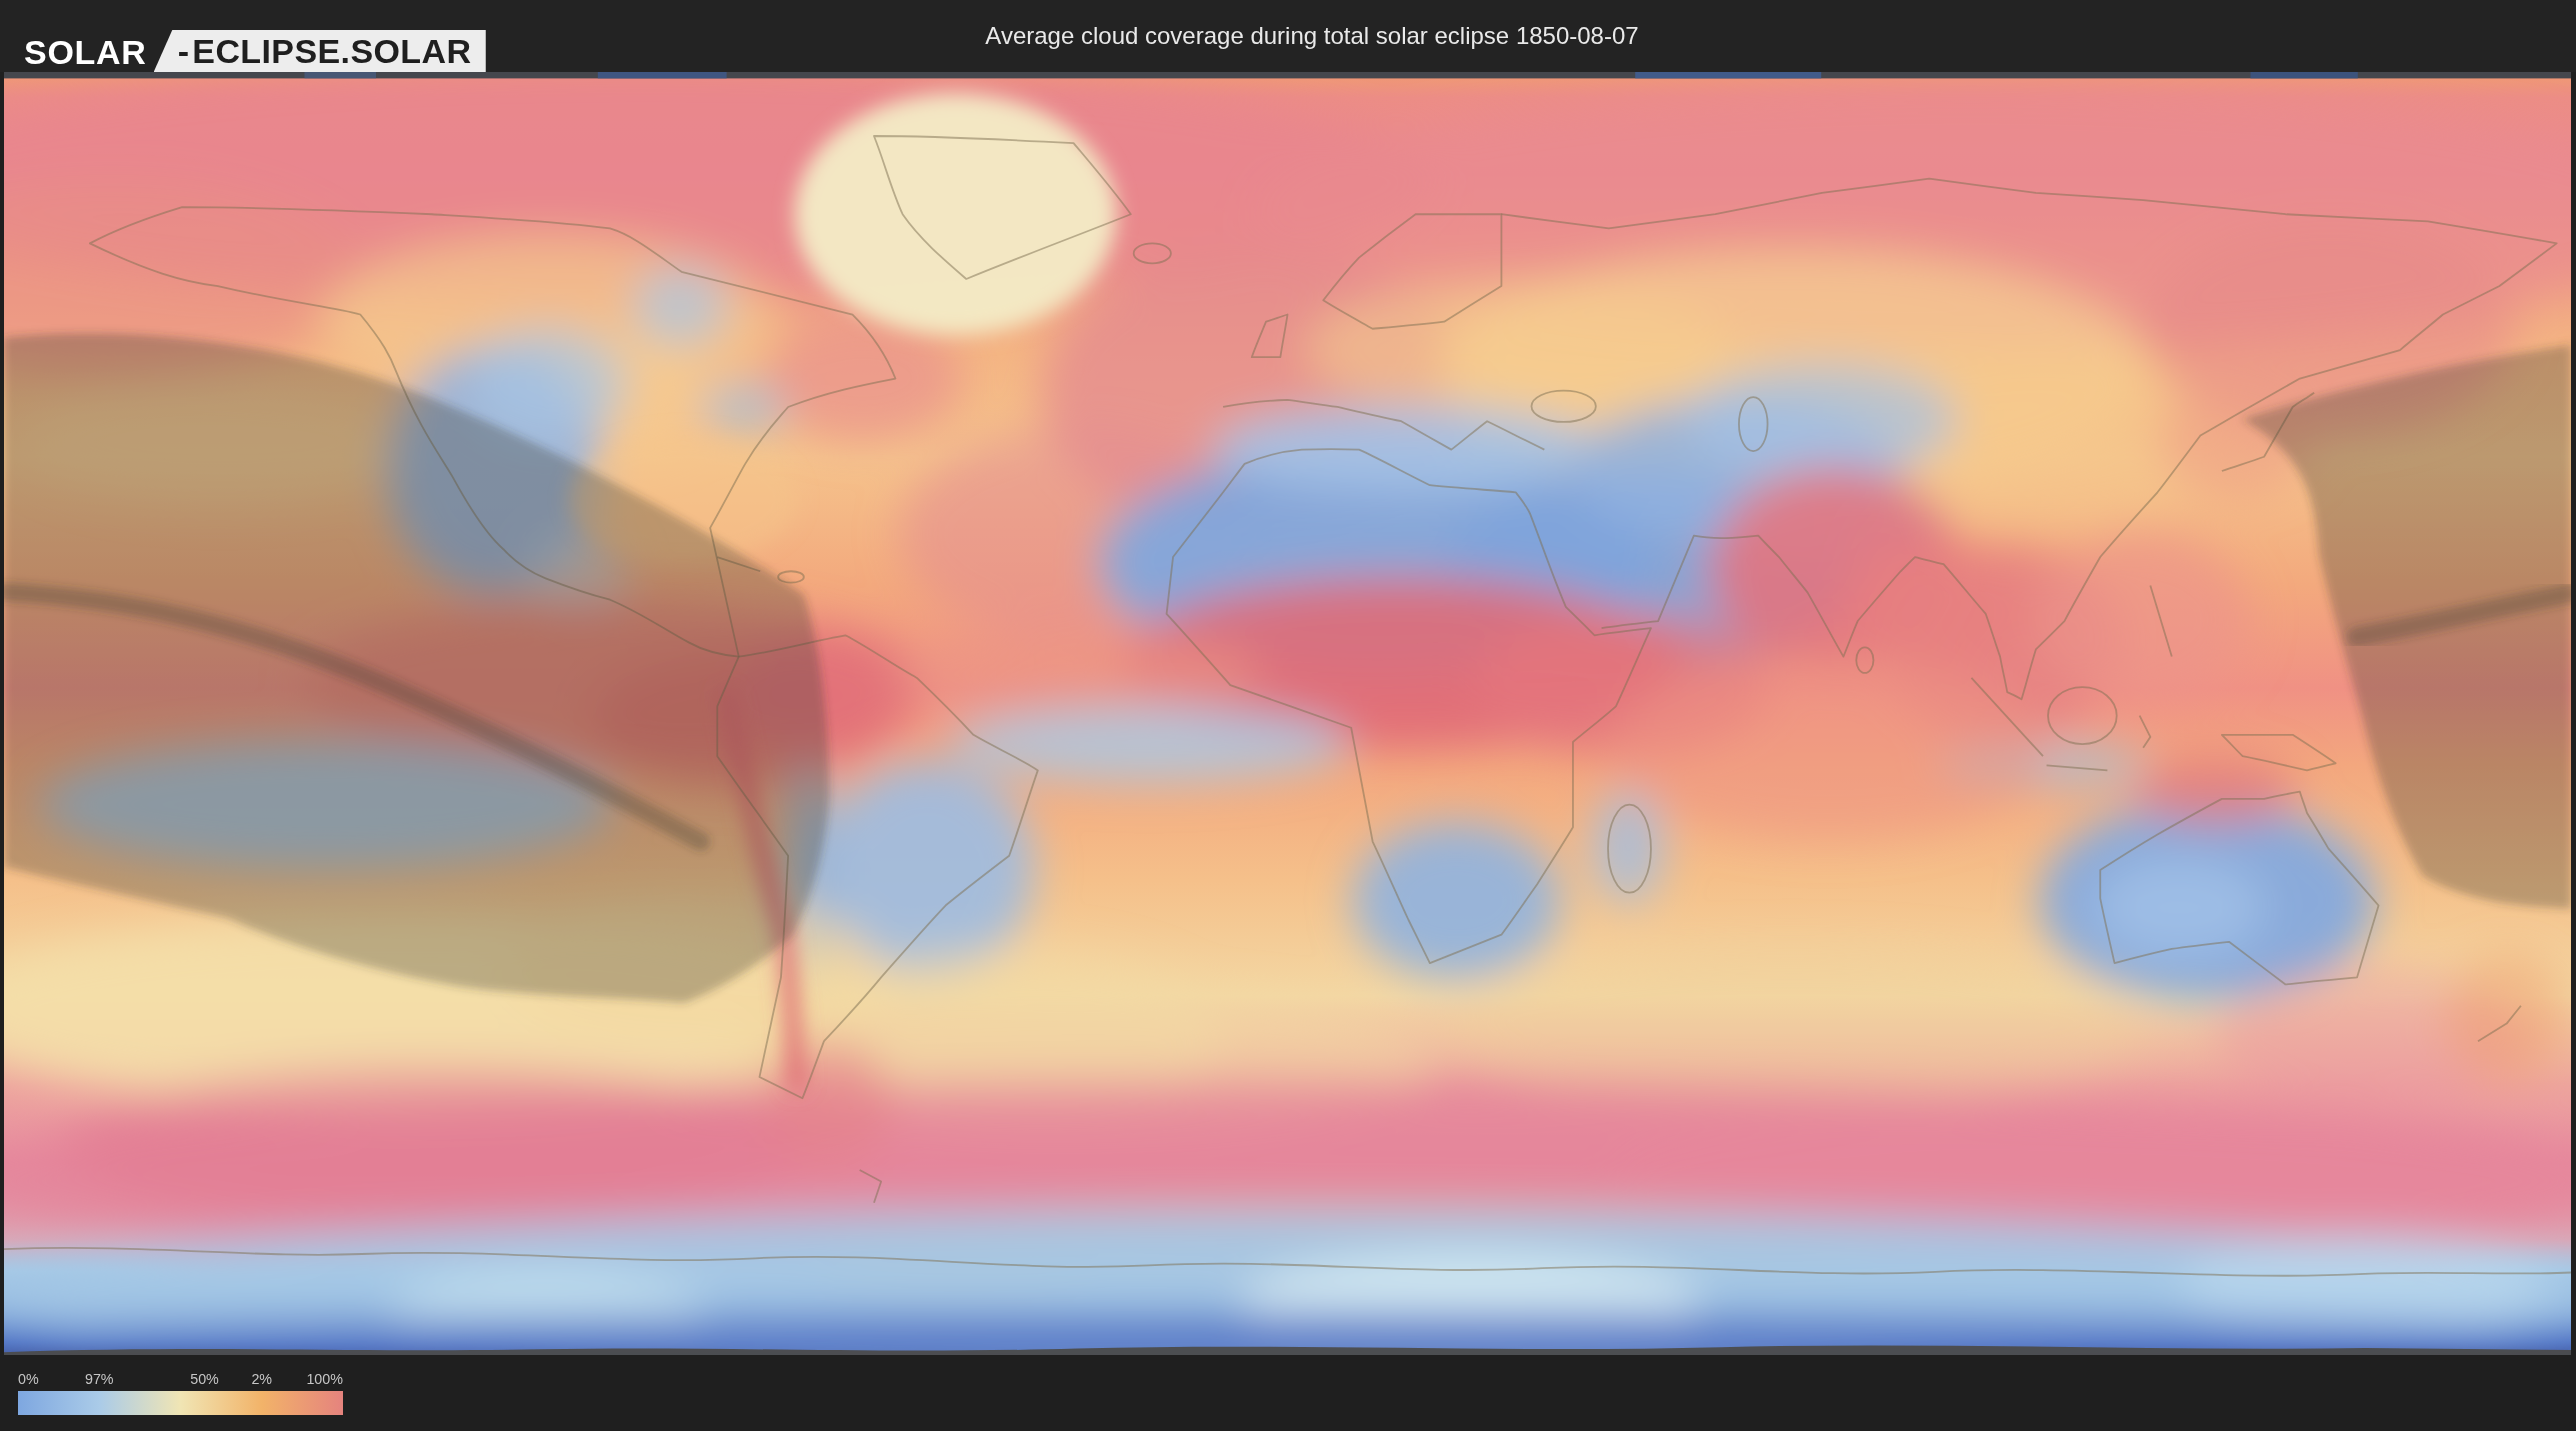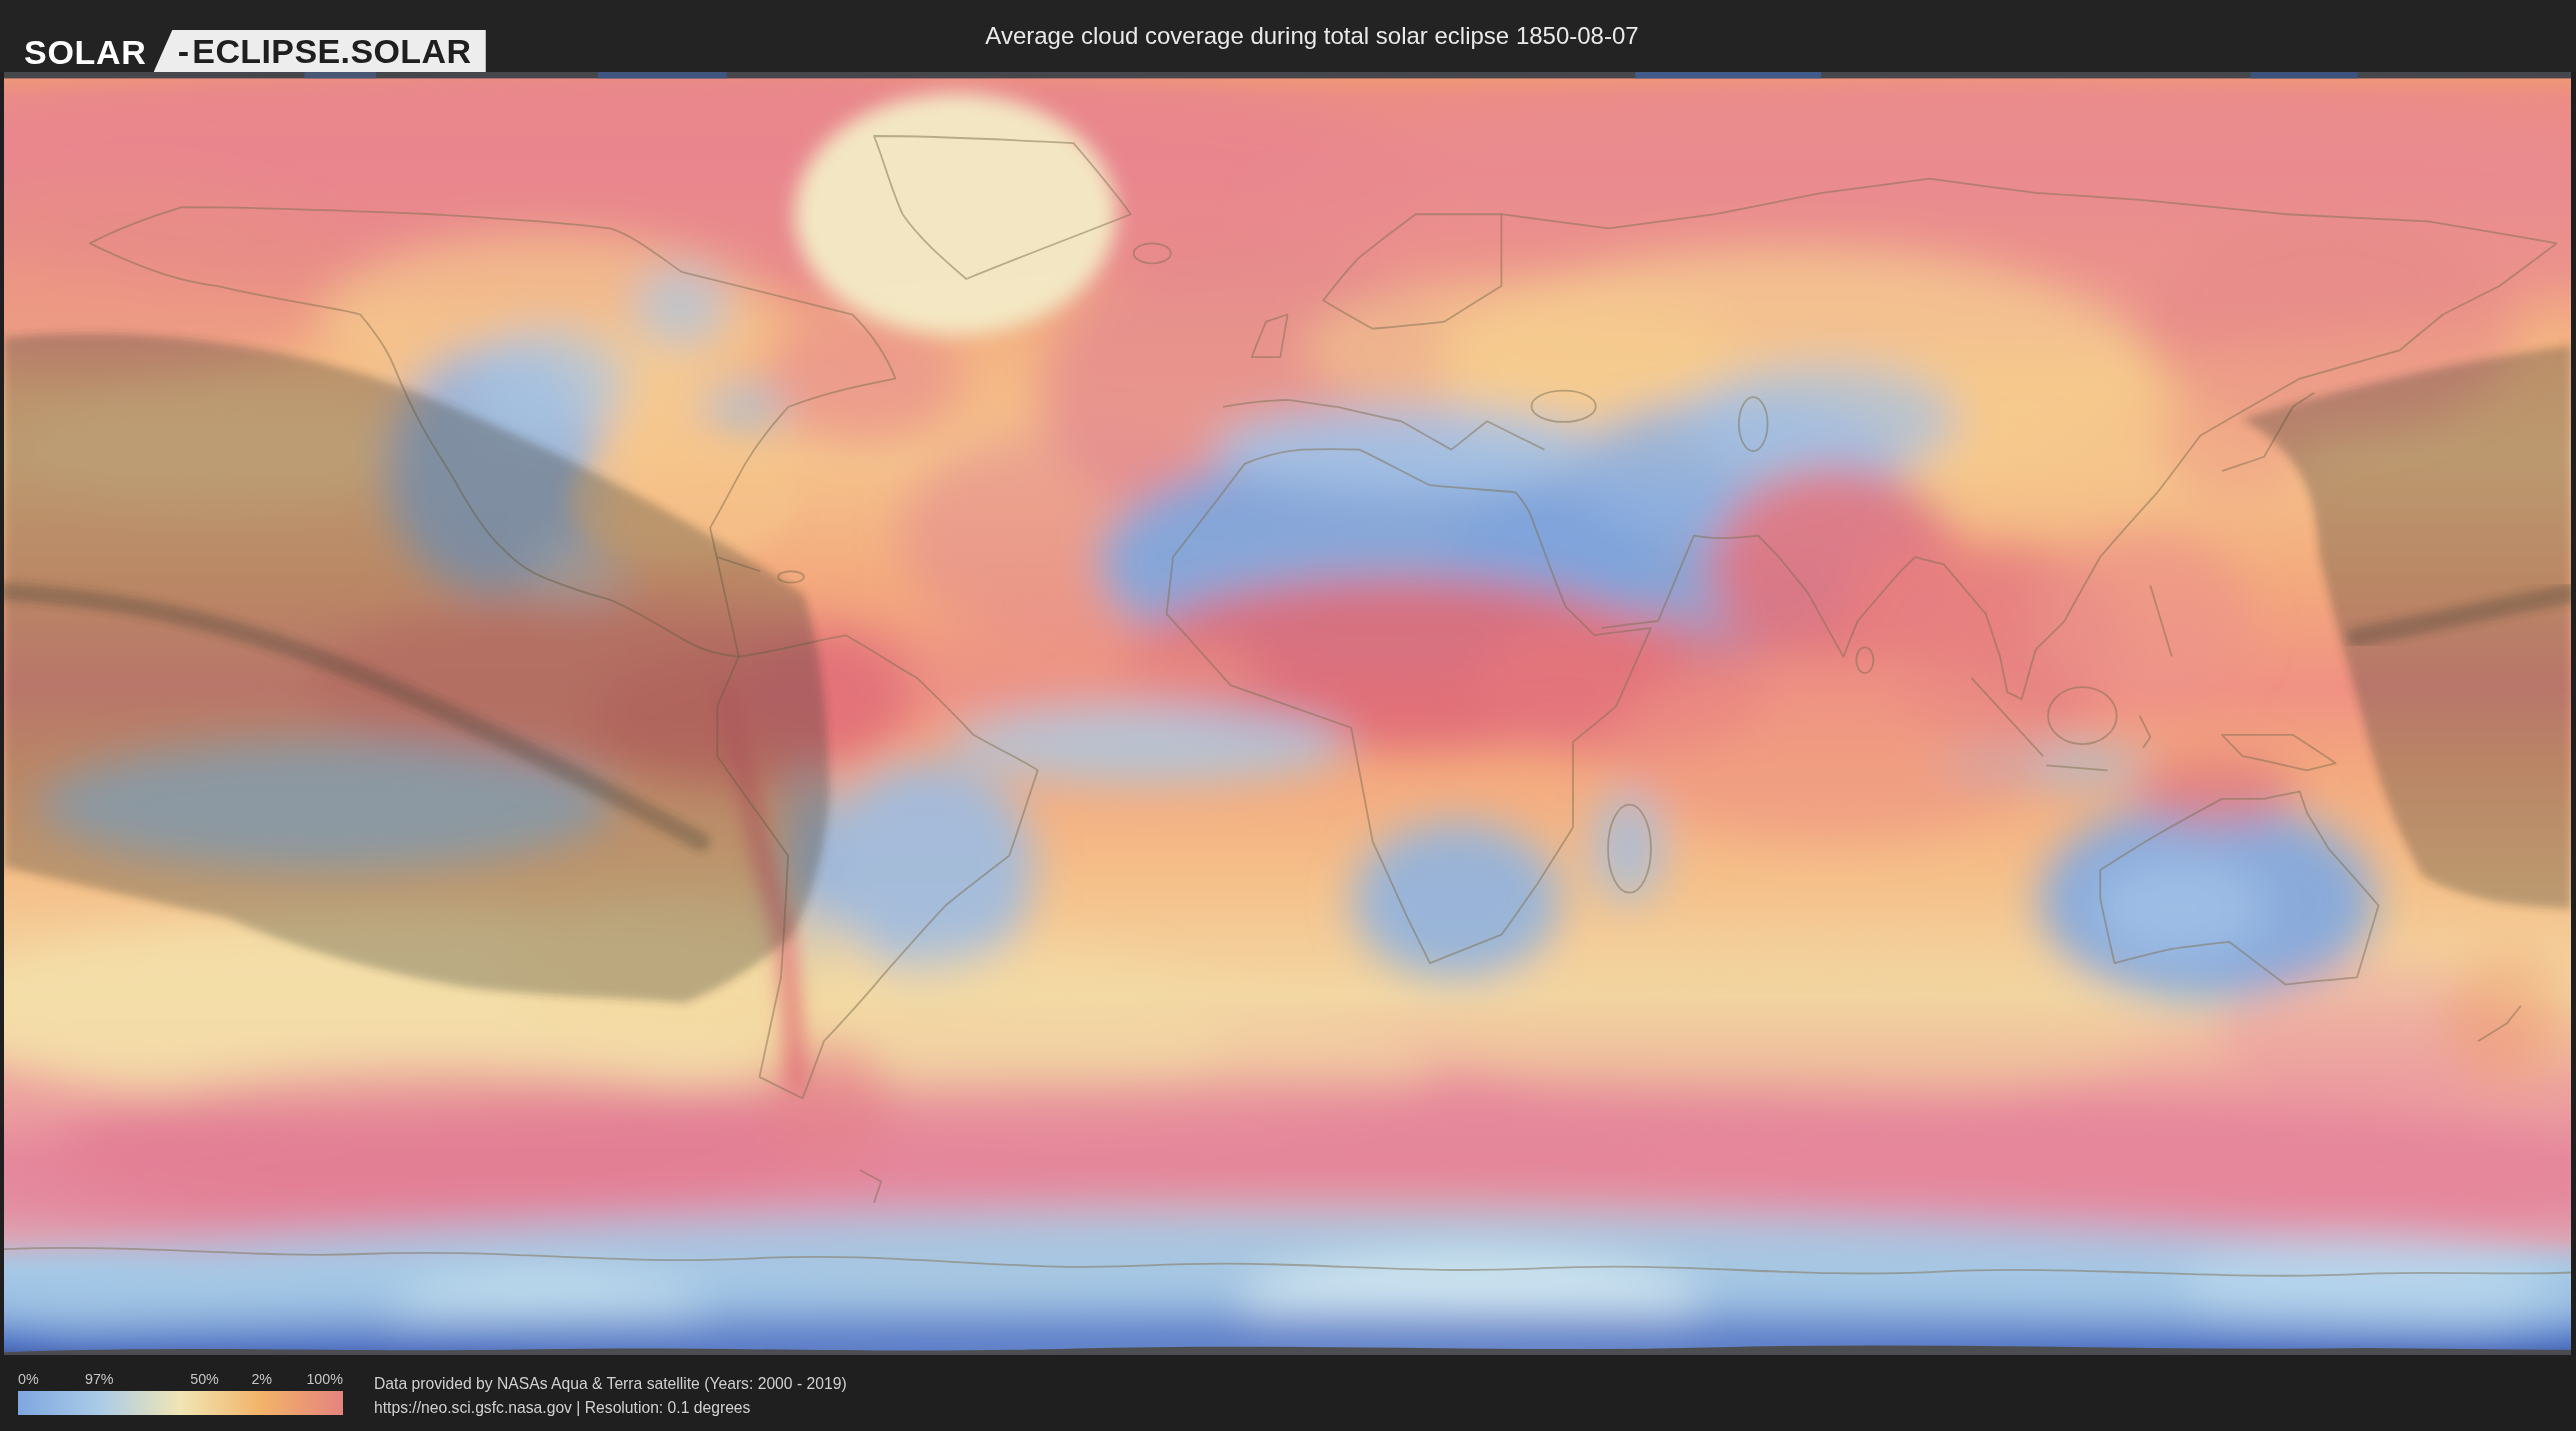--- a/index.html
+++ b/index.html
@@ -227,20 +227,16 @@
     <div class="legend">
       <div class="legend-labels">
         <span>0%</span>
         <span>97%</span>
         <span>50%</span>
         <span>2%</span>
         <span>100%</span>
       </div>
       <div class="legend-bar" style="background: linear-gradient(90deg, rgb(126, 167, 224), rgb(170, 203, 232), rgb(240, 229, 180), rgb(242, 179, 105), rgb(229, 131, 126));"></div>
     </div>
-    <div class="attribution">
-      <div>Data provided by NASAs Aqua &amp; Terra satellite (Years: 2000 - 2019)</div>
-      <div>https://neo.sci.gsfc.nasa.gov | Resolution: 0.1 degrees</div>
-    </div>
   </div>
 
 </div>
 
 
 </body></html>

